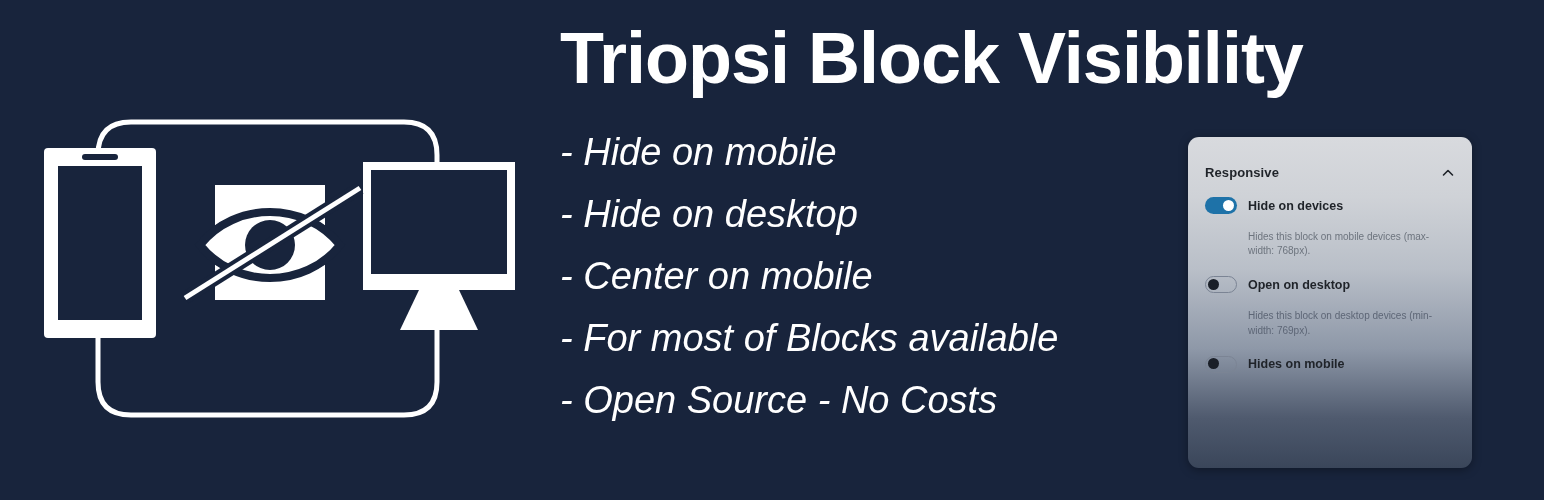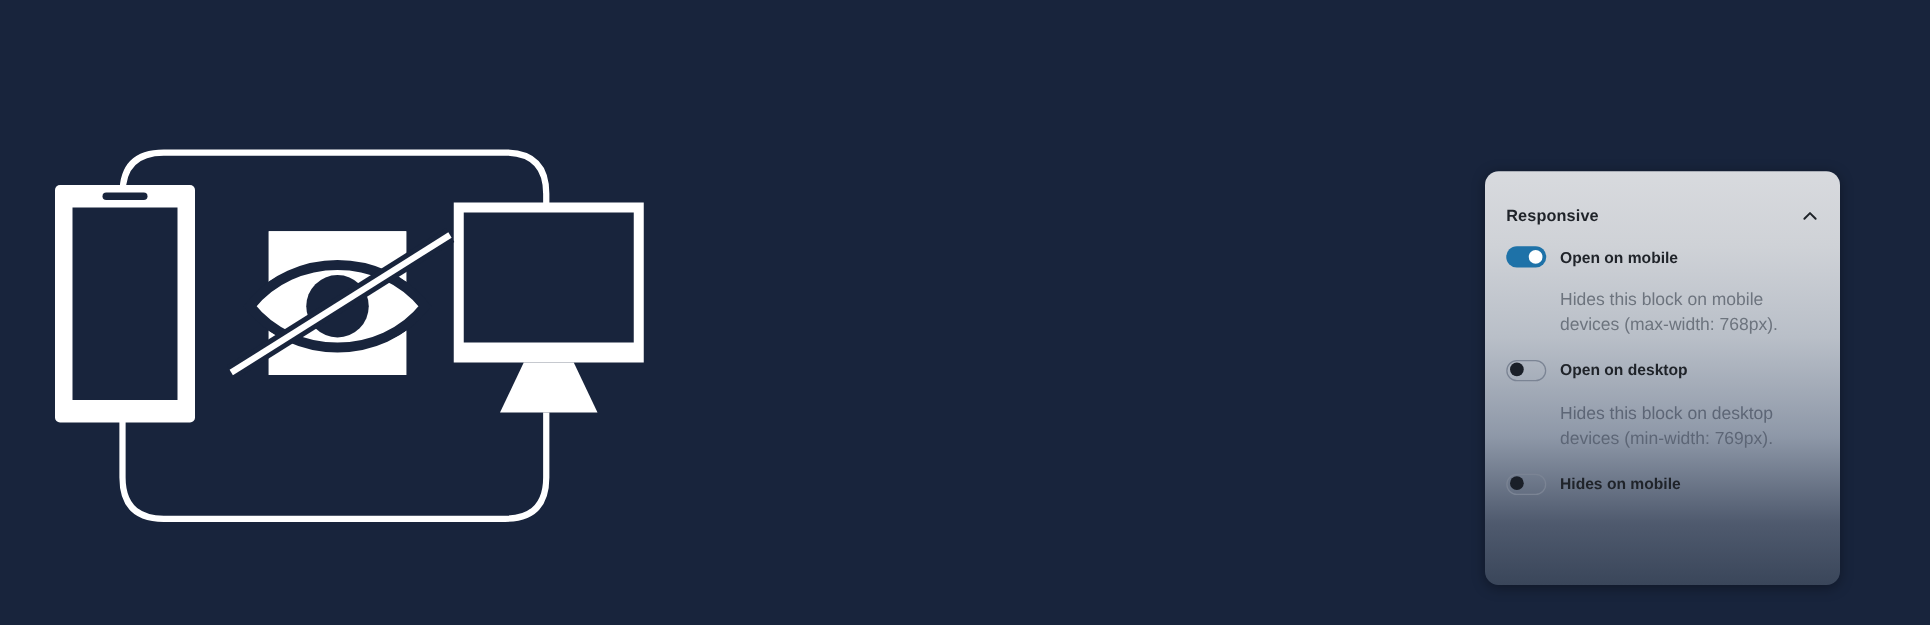--- a/index.html
+++ b/index.html
@@ -129,21 +129,21 @@
   .toggle.off .knob { left: 2px; background: #1a1f28; top: 1.5px; }
 
   .setting-label {
     font-size: 12.5px;
     font-weight: bold;
     color: #1f2329;
     white-space: nowrap;
   }
 
   .setting-desc {
-    font-size: 14px;
+    font-size: 10px;
     color: #6d747e;
     line-height: 1.42;
     margin: 16px 0 18px 43px;
     max-width: 215px;
   }
   .setting-desc.dim { color: #5d6676; }
   .setting-desc.dimmer { color: #545e70; }
 </style>
 </head>
 <body>
@@ -193,37 +193,47 @@
         <path d="M 170,205 C 205,161 275,161 310,205 C 275,249 205,249 170,205 Z" fill="none" stroke="#18243c" stroke-width="8"></path>
 
         <circle cx="240" cy="205" r="25" fill="#18243c"></circle>
 
         <line x1="155" y1="258" x2="330" y2="148" stroke="#18243c" stroke-width="13"></line>
         <line x1="155" y1="258" x2="330" y2="148" stroke="#ffffff" stroke-width="5"></line>
       </g>
     </svg>
   </div>
 
+  <div id="text-col">
+    <h1 id="page-title">Triopsi Block Visibility</h1>
+    <ul id="feature-list">
+      <li>- Hide on mobile</li>
+      <li>- Hide on desktop</li>
+      <li>- Center on mobile</li>
+      <li>- For most of Blocks available</li>
+      <li>- Open Source - No Costs</li>
+    </ul>
+  </div>
 
   <div id="responsive-panel">
 
     <div class="panel-header">
       <span class="panel-title">Responsive</span>
       <span class="chevron-icon">
         <svg viewBox="0 0 14 14" xmlns="http://www.w3.org/2000/svg">
           <polyline points="2.5,9 7,4.5 11.5,9" fill="none" stroke="#1f2329" stroke-width="1.6" stroke-linecap="round" stroke-linejoin="round"></polyline>
         </svg>
       </span>
     </div>
 
     <div class="setting-row">
       <span class="toggle on">
         <span class="knob"></span>
       </span>
-      <span class="setting-label">Open on mobile</span>
+      <span class="setting-label">Hide on devices</span>
     </div>
     <p class="setting-desc">Hides this block on mobile devices (max-width: 768px).</p>
 
     <div class="setting-row">
       <span class="toggle off">
         <span class="knob"></span>
       </span>
       <span class="setting-label">Open on desktop</span>
     </div>
     <p class="setting-desc dim">Hides this block on desktop devices (min-width: 769px).</p>

